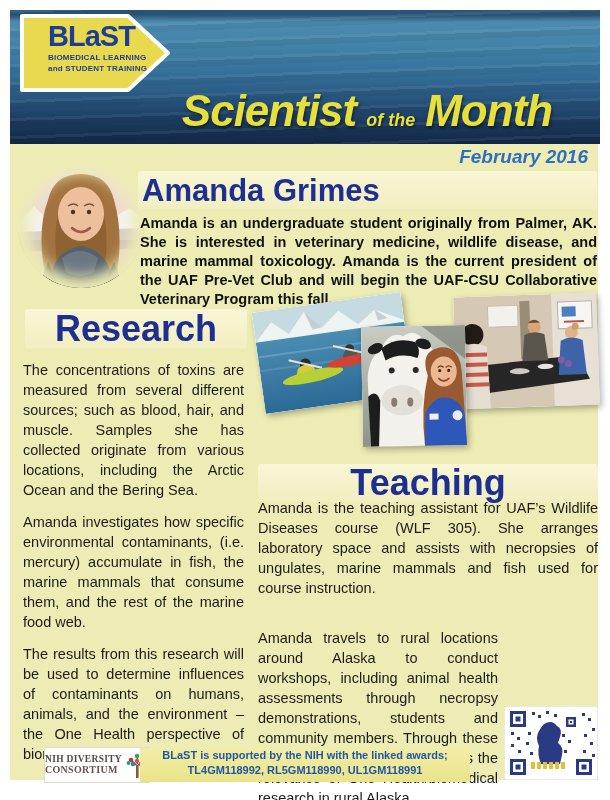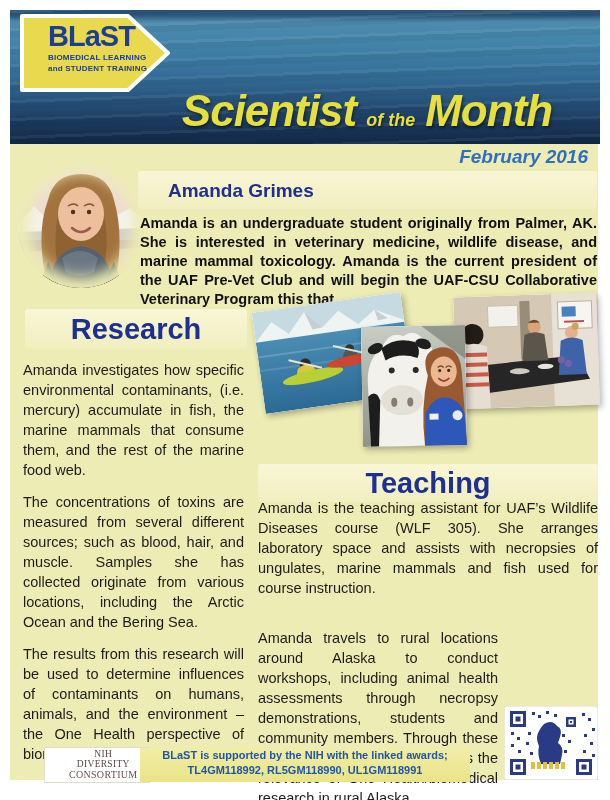--- a/index.html
+++ b/index.html
@@ -17,43 +17,43 @@
   .badge-sub{font-size:8px;font-weight:bold;letter-spacing:.2px;margin-top:3px;white-space:nowrap;}
   .title-row{position:absolute;left:128px;right:4px;bottom:8px;display:flex;align-items:baseline;justify-content:center;gap:10px;}
   .title-main{font-size:44px;font-weight:bold;font-style:italic;color:#e7df3b;text-shadow:1px 2px 3px rgba(0,0,0,.5);letter-spacing:-1px;}
   .title-small{font-size:18px;font-weight:bold;font-style:italic;color:#e7df3b;text-shadow:1px 1px 2px rgba(0,0,0,.5);}
   
   .body-area{position:absolute;left:10px;top:144px;width:588px;height:636px;background:#edecb4;}
   .issue-date{position:absolute;top:2px;right:10px;font-size:19px;font-style:italic;font-weight:bold;color:#2e6fc2;}
   .portrait{position:absolute;left:8px;top:18px;width:126px;height:126px;border-radius:50%;overflow:hidden;}
   .portrait:after{content:"";position:absolute;inset:0;border-radius:50%;box-shadow:inset 0 0 14px 11px #edecb4;}
   .band{position:absolute;background:linear-gradient(180deg,#f9f6d6,#f1eec0);border-radius:3px;text-align:center;}
-  .band h2{margin:0;font-size:29px;font-weight:bold;color:#1d2f91;line-height:40px;}
+  .band h2{margin:0;font-size:36px;font-weight:bold;color:#1d2f91;line-height:40px;}
   .name-band{left:128px;top:27px;right:1px;height:38px;text-align:left;}
-  .name-band h2{padding-left:30px;font-size:19px;}
+  .name-band h2{padding-left:4px;font-size:31px;}
   .para{font-size:14.5px;line-height:20px;text-align:justify;color:#1c1c1c;margin:0;}
   .para + .para{margin-top:12px;}
   .bio{position:absolute;left:130px;top:70px;width:457px;font-weight:bold;color:#111;line-height:19px;}
   .research-band{left:15px;top:165px;width:222px;height:40px;}
   .research-text{position:absolute;left:13px;top:216px;width:221px;}
   .teaching-band{left:248px;top:320px;width:340px;height:38px;}
   .teaching-band h2,.mentoring-band h2{line-height:38px;}
   .teaching-text{position:absolute;left:248px;top:354px;width:340px;}
   .mentoring-band{left:248px;top:441px;width:340px;height:38px;}
   .mentoring-text{position:absolute;left:248px;top:484px;width:340px;height:152px;}
   .qr-wrap{float:right;width:94px;height:74px;margin:78px 0 0 6px;}
   .photo{position:absolute;box-shadow:2px 3px 6px rgba(0,0,0,.3);background:#fff;}
   .photo svg{display:block;}
   .ph-kayak{left:248px;top:158px;transform:rotate(-8deg);z-index:1;}
   .ph-class{left:445px;top:151px;transform:rotate(-2deg);z-index:1;}
   .ph-cow{left:352px;top:182px;transform:rotate(-1deg);z-index:3;}
   
   .nih-box{position:absolute;left:35px;top:604px;width:104px;height:34px;background:#ffffff;
     display:flex;align-items:center;justify-content:center;gap:3px;box-shadow:0 0 0 1px #e0ddc8;}
-  .nih-text{font-family:"Liberation Serif",serif;font-weight:normal;color:#5a4444;font-size:9.5px;line-height:1.05;letter-spacing:.3px;text-align:center;margin-left:24px;}
+  .nih-text{font-family:"Liberation Serif",serif;font-weight:bold;color:#5a4444;font-size:9.5px;line-height:1.05;letter-spacing:.3px;text-align:left;}
   .nih-text .l2{font-size:10px;color:#6b5050;}
   .award-band{position:absolute;left:130px;top:604px;width:330px;height:34px;
     background:linear-gradient(180deg,#f2eda6,#e9e488);display:flex;flex-direction:column;justify-content:flex-start;
     text-align:center;color:#2056a8;font-size:11px;font-weight:bold;line-height:1.35;}
 </style>
 </head>
 <body>
 
 <div id="page">
 
@@ -101,28 +101,28 @@
         <path d="M30 126 Q34 88 63 84 Q92 88 96 126 Z" fill="#55616e"></path>
         <path d="M44 96 q18 -14 36 0 l-4 14 q-14 8 -28 0 Z" fill="#6b7884"></path>
         <path d="M20 126 L30 100 L42 126 Z" fill="#3c4248"></path>
         <path d="M106 126 L96 100 L84 126 Z" fill="#3c4248"></path>
       </svg>
     </div>
 
     <div class="band name-band">
       <h2>Amanda Grimes</h2>
     </div>
-    <p class="para bio">Amanda is an undergraduate student originally from Palmer, AK.  She is interested in veterinary medicine, wildlife disease, and marine mammal toxicology.   Amanda is the current president of the UAF Pre-Vet Club and will begin the UAF-CSU Collaborative Veterinary Program this that.</p>
+    <p class="para bio">Amanda is an undergraduate student originally from Palmer, AK.  She is interested in veterinary medicine, wildlife disease, and marine mammal toxicology.   Amanda is the current president of the UAF Pre-Vet Club and will begin the UAF-CSU Collaborative Veterinary Program this fall.</p>
 
     <div class="band research-band">
       <h2>Research</h2>
     </div>
     <div class="research-text">
+      <p class="para">The concentrations of toxins are measured from several different sources; such as blood, hair, and muscle. Samples she has collected originate from various locations, including the Arctic Ocean and the Bering Sea.</p>
       <p class="para">Amanda investigates how specific environmental contaminants, (i.e. mercury) accumulate in fish, the marine mammals that consume them, and the rest of the marine food web.</p>
-      <p class="para">The concentrations of toxins are measured from several different sources; such as blood, hair, and muscle. Samples she has collected originate from various locations, including the Arctic Ocean and the Bering Sea.</p>
       <p class="para">The results from this research will be used to determine influences of contaminants on humans, animals, and the environment – the One Health perspective of biomedical research.</p>
     </div>
 
     <div class="photo ph-kayak">
       <svg width="150" height="102" viewBox="0 0 150 102">
         <defs>
           <linearGradient id="waterG" x1="0" y1="0" x2="0" y2="1">
             <stop offset="0" stop-color="#4a8cb2"></stop>
               <stop offset="1" stop-color="#2c6a96"></stop>
           </linearGradient>

